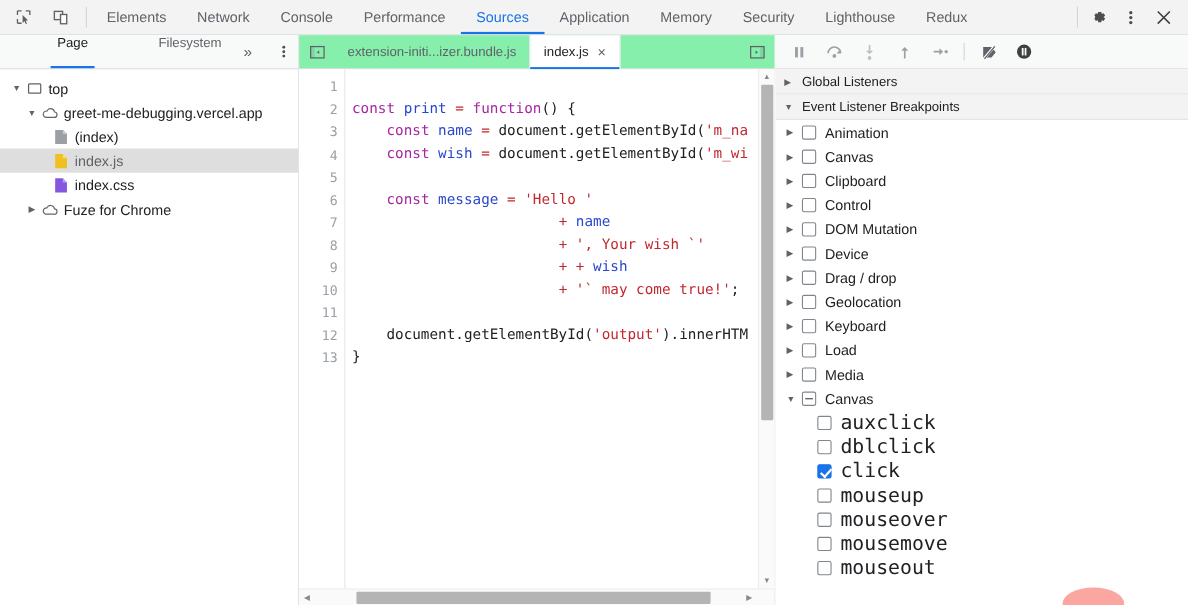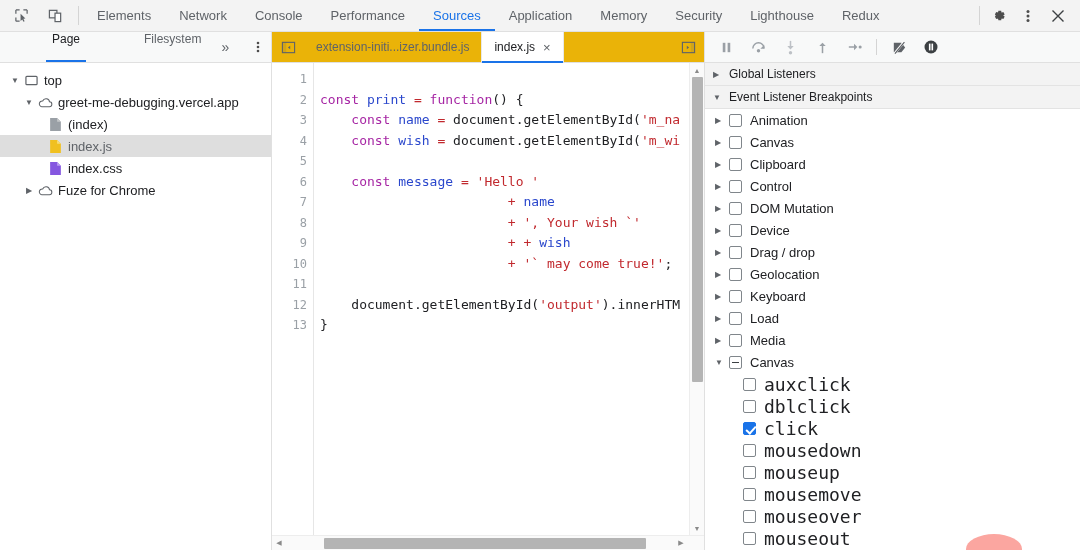--- a/index.html
+++ b/index.html
@@ -59,21 +59,21 @@
   .tree { padding-top: 6px; overflow: hidden; font-size: 13px; }
   .tree-row { display: flex; align-items: center; height: 22px; cursor: pointer; white-space: nowrap; }
   .tree-row.selected { background: #dedede; }
   .tree-row .twisty { width: 14px; flex: 0 0 14px; display: flex; align-items: center; justify-content: center; color: #5f6368; font-size: 8px; }
   .tree-row .ico { width: 18px; flex: 0 0 18px; display: flex; align-items: center; justify-content: center; margin-right: 4px; }
   .tree-row .lbl { color: #202124; }
   .tree-row.selected .lbl { color: #5f6368; }
 
   
   .editor-col { flex: 1; display: flex; flex-direction: column; min-width: 0; border-right: 1px solid #e0e0e0; }
-  .tabstrip { height: 31px; flex: 0 0 31px; display: flex; align-items: stretch; background: #eab308; border-bottom: 1px solid #e0e0e0; }
+  .tabstrip { height: 31px; flex: 0 0 31px; display: flex; align-items: stretch; background: #86efac; border-bottom: 1px solid #e0e0e0; }
   .strip-btn { width: 32px; display: flex; align-items: center; justify-content: center; cursor: pointer; flex: 0 0 32px; }
   .ftab {
     display: flex; align-items: center; gap: 8px; padding: 0 12px;
     font-size: 12px; color: #5f6368; cursor: pointer; position: relative; white-space: nowrap;
     border-right: 1px solid #e8e8e8;
   }
   .ftab.active { background: #fff; color: #202124; }
   .ftab.active::after { content: ""; position: absolute; left: 0; right: 0; bottom: -1px; height: 2px; background: #1a73e8; }
   .ftab .x { font-size: 13px; color: #5f6368; }
   .strip-fill { flex: 1; }
@@ -490,33 +490,29 @@
             <div class="evt-row child">
               <span class="cb"></span>
               <span class="name">dblclick</span>
             </div>
             <div class="evt-row child">
               <span class="cb checked"></span>
               <span class="name">click</span>
             </div>
             <div class="evt-row child">
               <span class="cb"></span>
-              <span class="name">mousedown</span>
-            </div>
-            <div class="evt-row child">
-              <span class="cb"></span>
               <span class="name">mouseup</span>
             </div>
             <div class="evt-row child">
               <span class="cb"></span>
+              <span class="name">mouseover</span>
+            </div>
+            <div class="evt-row child">
+              <span class="cb"></span>
               <span class="name">mousemove</span>
-            </div>
-            <div class="evt-row child">
-              <span class="cb"></span>
-              <span class="name">mouseover</span>
             </div>
             <div class="evt-row child">
               <span class="cb"></span>
               <span class="name">mouseout</span>
             </div>
           </div>
 
         <div class="pink-blob"></div>
 
       </div>

